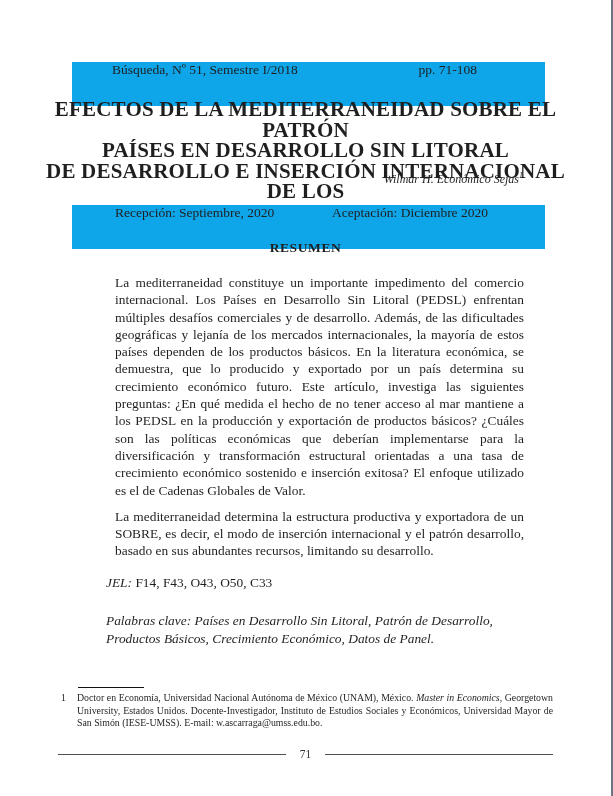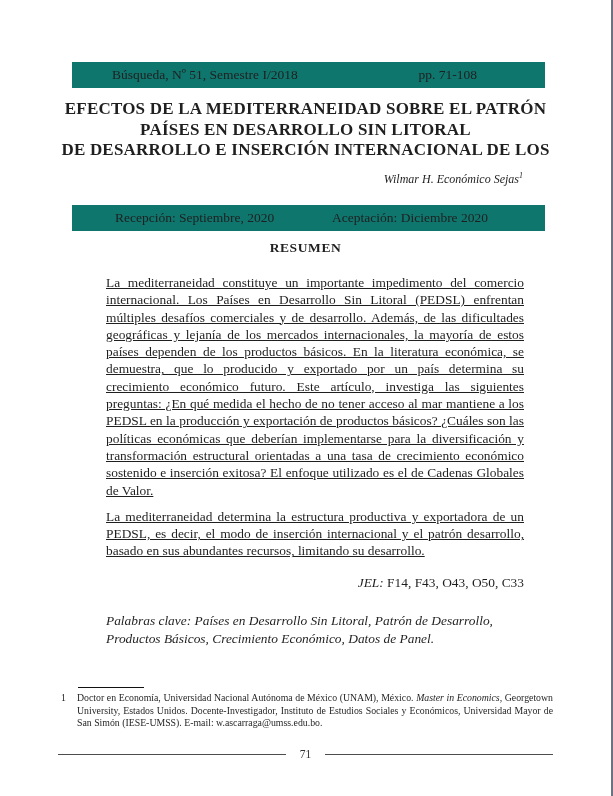--- a/index.html
+++ b/index.html
@@ -7,48 +7,48 @@
     width:613px; height:796px;
     background:#ffffff;
     font-family:"Liberation Serif", serif;
     color:#1f1f1f;
     position:relative;
     overflow:hidden;
     box-sizing:border-box;
     border-right:2px solid #6e7383;
   }
   .gray-bar {
-    position:absolute; left:72px; width:473px; height:26px;
-    background:#0f766e;
-    display:flex; align-items:center; justify-content:space-between;
+    position:absolute; left:72px; width:473px; height:44px;
+    background:#0ea5e9;
+    display:flex; align-items:flex-start; justify-content:space-between;
     font-size:13.5px;
     box-sizing:border-box;
   }
   .journal-bar { top:62px; padding-left:40px; padding-right:68px; }
   .dates-bar   { top:205px; padding-left:43px; padding-right:57px; }
   .article-title {
     position:absolute; top:99px; left:36px; right:36px;
-    text-align:center; font-weight:bold; font-size:17px; line-height:20.5px;
+    text-align:center; font-weight:bold; font-size:21px; line-height:20.5px;
     letter-spacing:0.2px;
   }
   .author-line {
     position:absolute; top:171px; right:88px;
     font-style:italic; font-size:12px; text-align:right;
   }
   .author-line sup { font-size:8px; font-style:italic; }
   .section-heading {
     position:absolute; top:240px; left:0; width:100%;
     text-align:center; font-weight:bold; font-size:13.5px; letter-spacing:0.6px;
   }
   .abstract-block {
     position:absolute; top:274px; left:106px; width:418px;
     font-size:13.4px; line-height:17.3px; text-align:justify;
   }
-  .abstract-block p { margin:0 0 9px 0;text-decoration:underline; }
-  .jel-line { margin-top:14px; text-align:right; }
+  .abstract-block p { margin:0 0 9px 9px; }
+  .jel-line { margin-top:14px; text-align:left; }
   .jel-label { font-style:italic; }
   .keywords-line { margin-top:21px; font-style:italic; text-align:left; line-height:17.5px; }
   .footnote-sep {
     position:absolute; top:687px; left:78px; width:66px;
     border-top:1.3px solid #111;
   }
   .footnote {
     position:absolute; top:692px; left:61px; width:492px;
     font-size:9.8px; line-height:12.6px;
     display:flex; text-align:justify;
@@ -82,21 +82,21 @@
 
 <div class="gray-bar dates-bar">
   <span>Recepción: Septiembre, 2020</span>
   <span>Aceptación: Diciembre 2020</span>
 </div>
 
 <div class="section-heading">RESUMEN</div>
 
 <div class="abstract-block">
   <p>La mediterraneidad constituye un importante impedimento del comercio internacional. Los Países en Desarrollo Sin Litoral (PEDSL) enfrentan múltiples desafíos comerciales y de desarrollo. Además, de las dificultades geográficas y lejanía de los mercados internacionales, la mayoría de estos países dependen de los productos básicos. En la literatura económica, se demuestra, que lo producido y exportado por un país determina su crecimiento económico futuro. Este artículo, investiga las siguientes preguntas: ¿En qué medida el hecho de no tener acceso al mar mantiene a los PEDSL en la producción y exportación de productos básicos? ¿Cuáles son las políticas económicas que deberían implementarse para la diversificación y transformación estructural orientadas a una tasa de crecimiento económico sostenido e inserción exitosa? El enfoque utilizado es el de Cadenas Globales de Valor.</p>
-  <p>La mediterraneidad determina la estructura productiva y exportadora de un PEDSL, es decir, el modo de inserción internacional y el patrón desarrollo, basado en sus abundantes recursos, limitando su desarrollo.</p>
+  <p>La mediterraneidad determina la estructura productiva y exportadora de un SOBRE, es decir, el modo de inserción internacional y el patrón desarrollo, basado en sus abundantes recursos, limitando su desarrollo.</p>
   <div class="jel-line">
     <span class="jel-label">JEL:</span><span> F14, F43, O43, O50, C33</span>
   </div>
   <div class="keywords-line">Palabras clave: Países en Desarrollo Sin Litoral, Patrón de Desarrollo, Productos Básicos, Crecimiento Económico, Datos de Panel.</div>
 </div>
 
 <div class="footnote-sep"></div>
 <div class="footnote">
   <span class="fn-num">1</span>
   <span><span>Doctor en Economía, Universidad Nacional Autónoma de México (UNAM), México. </span><span class="fn-italic">Master in Economics</span><span>, Georgetown University, Estados Unidos. Docente-Investigador, Instituto de Estudios Sociales y Económicos, Universidad Mayor de San Simón (IESE-UMSS). E-mail: w.ascarraga@umss.edu.bo.</span></span>

